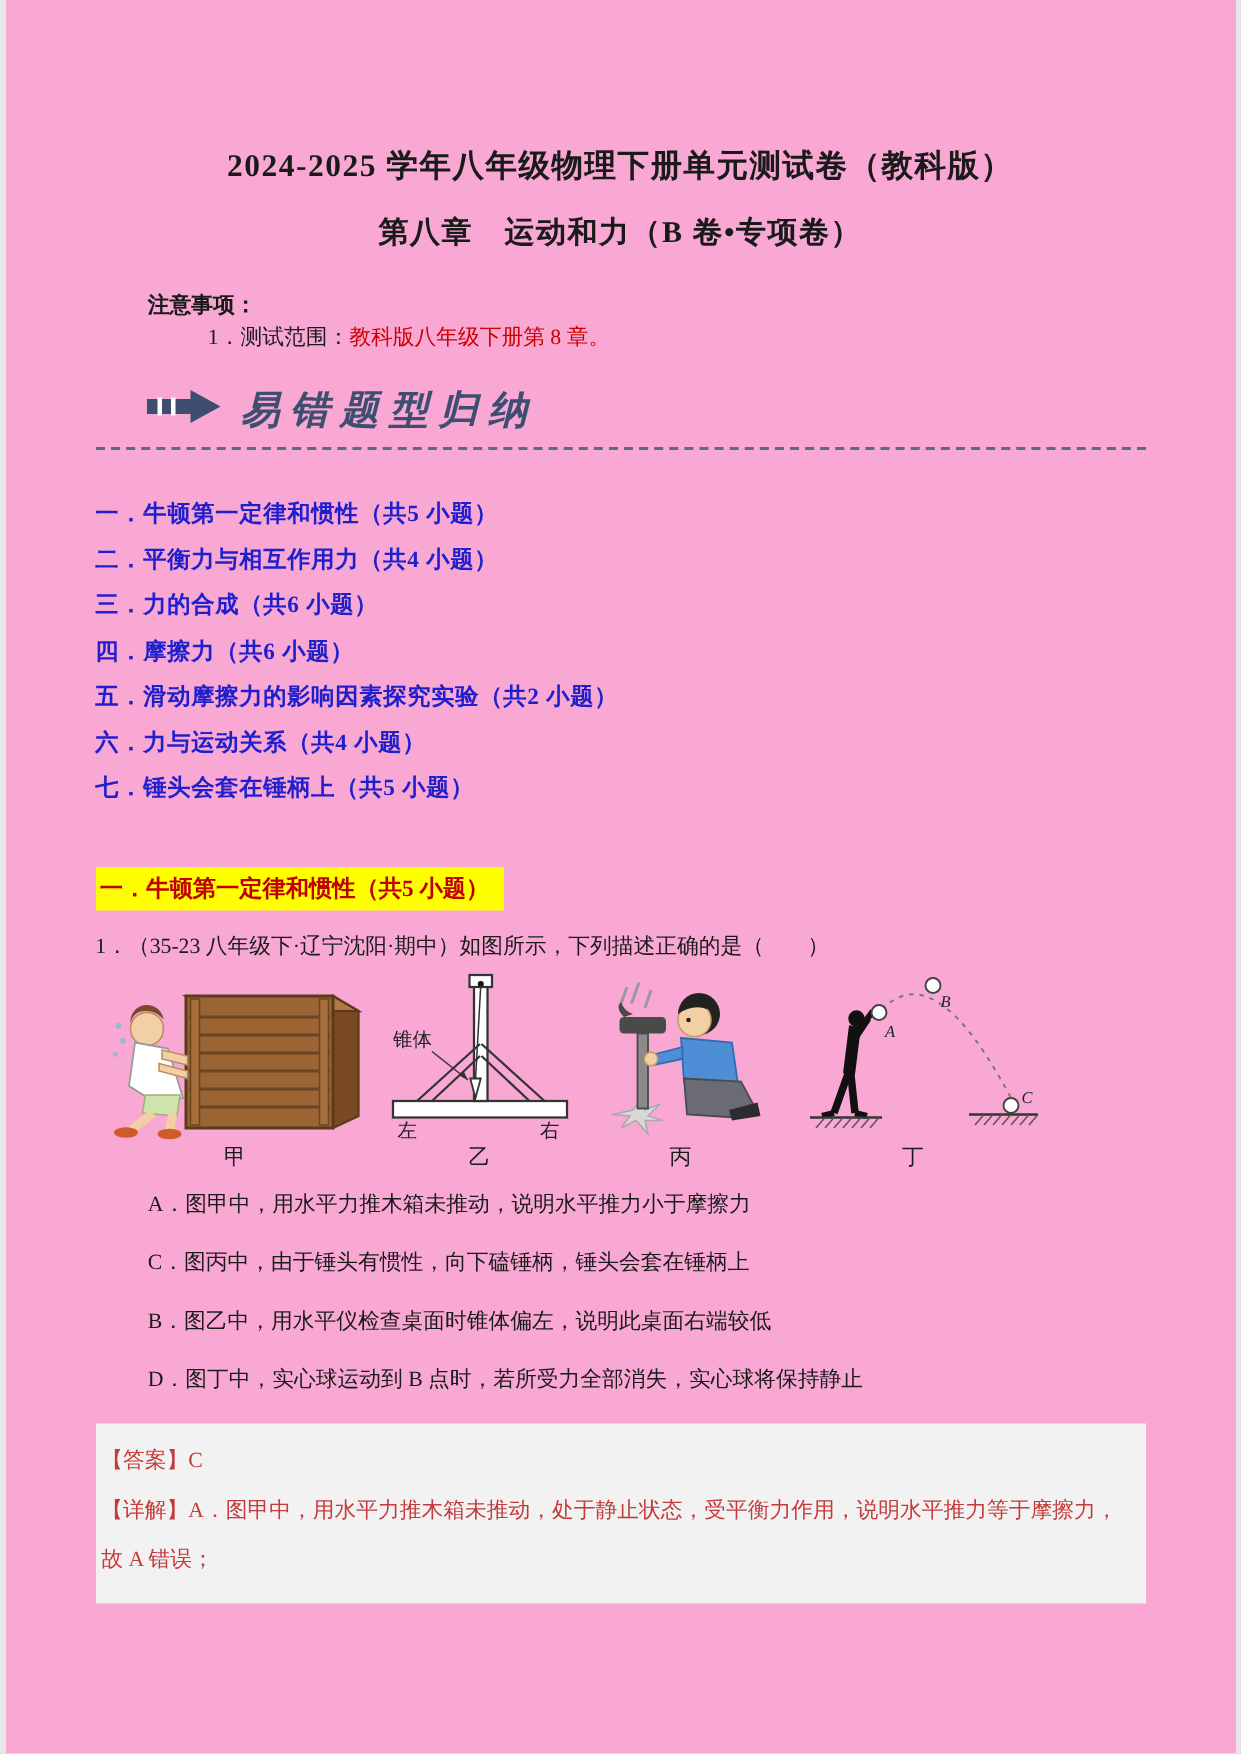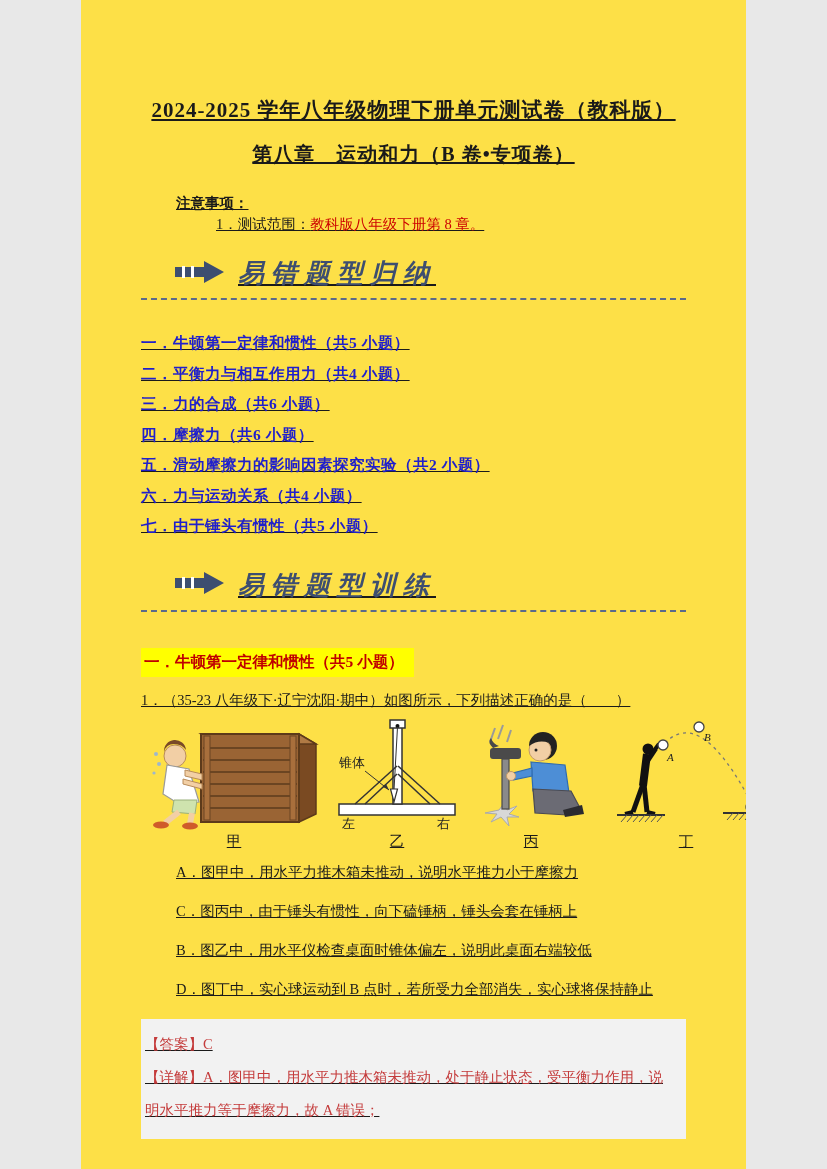--- a/index.html
+++ b/index.html
@@ -1,21 +1,20 @@
 <!DOCTYPE html>
 <html><head>
 <meta charset="utf-8">
 <style>
   html,body { margin:0; padding:0; background:#e8e8e8; }
   .page {
-    width: 665px; height: 1169px; margin: 0 auto; background: #fde047;
+    width: 820px; height: 1169px; margin: 0 auto; background: #f9a8d4;
     position: relative; overflow: hidden;
     font-family: "Liberation Serif", "DejaVu Serif", serif;
     color: #1a1a1a;
-    text-decoration: underline;
   }
   .content { padding: 0 60px; }
   .doc-title {
     margin-top: 96px; text-align: center; font-size: 21px; font-weight: bold;
     letter-spacing: 1px;
   }
   .doc-subtitle {
     margin-top: 17px; text-align: center; font-size: 20px; font-weight: bold;
     letter-spacing: 1px;
   }
@@ -85,33 +84,23 @@
       <span class="banner-title">易错题型归纳</span>
     </div>
 
     <div class="outline">
       <div class="outline-item">一．牛顿第一定律和惯性（共5 小题）</div>
       <div class="outline-item">二．平衡力与相互作用力（共4 小题）</div>
       <div class="outline-item">三．力的合成（共6 小题）</div>
       <div class="outline-item">四．摩擦力（共6 小题）</div>
       <div class="outline-item">五．滑动摩擦力的影响因素探究实验（共2 小题）</div>
       <div class="outline-item">六．力与运动关系（共4 小题）</div>
-      <div class="outline-item">七．由于锤头有惯性（共5 小题）</div>
-    </div>
-
-    <div class="banner banner-2">
-      <span class="arrow">
-        <svg width="52" height="26" viewBox="0 0 52 26">
-          <path d="M1 8 h29 V2 l20 11 -20 11 v-6 H1 z" fill="#3d4e70"></path>
-          <rect x="8" y="7" width="3" height="12" fill="#ffffff"></rect>
-          <rect x="17" y="7" width="3" height="12" fill="#ffffff"></rect>
-        </svg>
-      </span>
-      <span class="banner-title">易错题型训练</span>
-    </div>
+      <div class="outline-item">七．锤头会套在锤柄上（共5 小题）</div>
+    </div>
+
 
     <div class="section-heading-wrap">
       <span class="section-heading">一．牛顿第一定律和惯性（共5 小题）</span>
     </div>
 
     <div class="question-stem">1．（35-23 八年级下·辽宁沈阳·期中）如图所示，下列描述正确的是（　　）</div>
 
     <div class="figure-row">
 
       <div class="figure">

